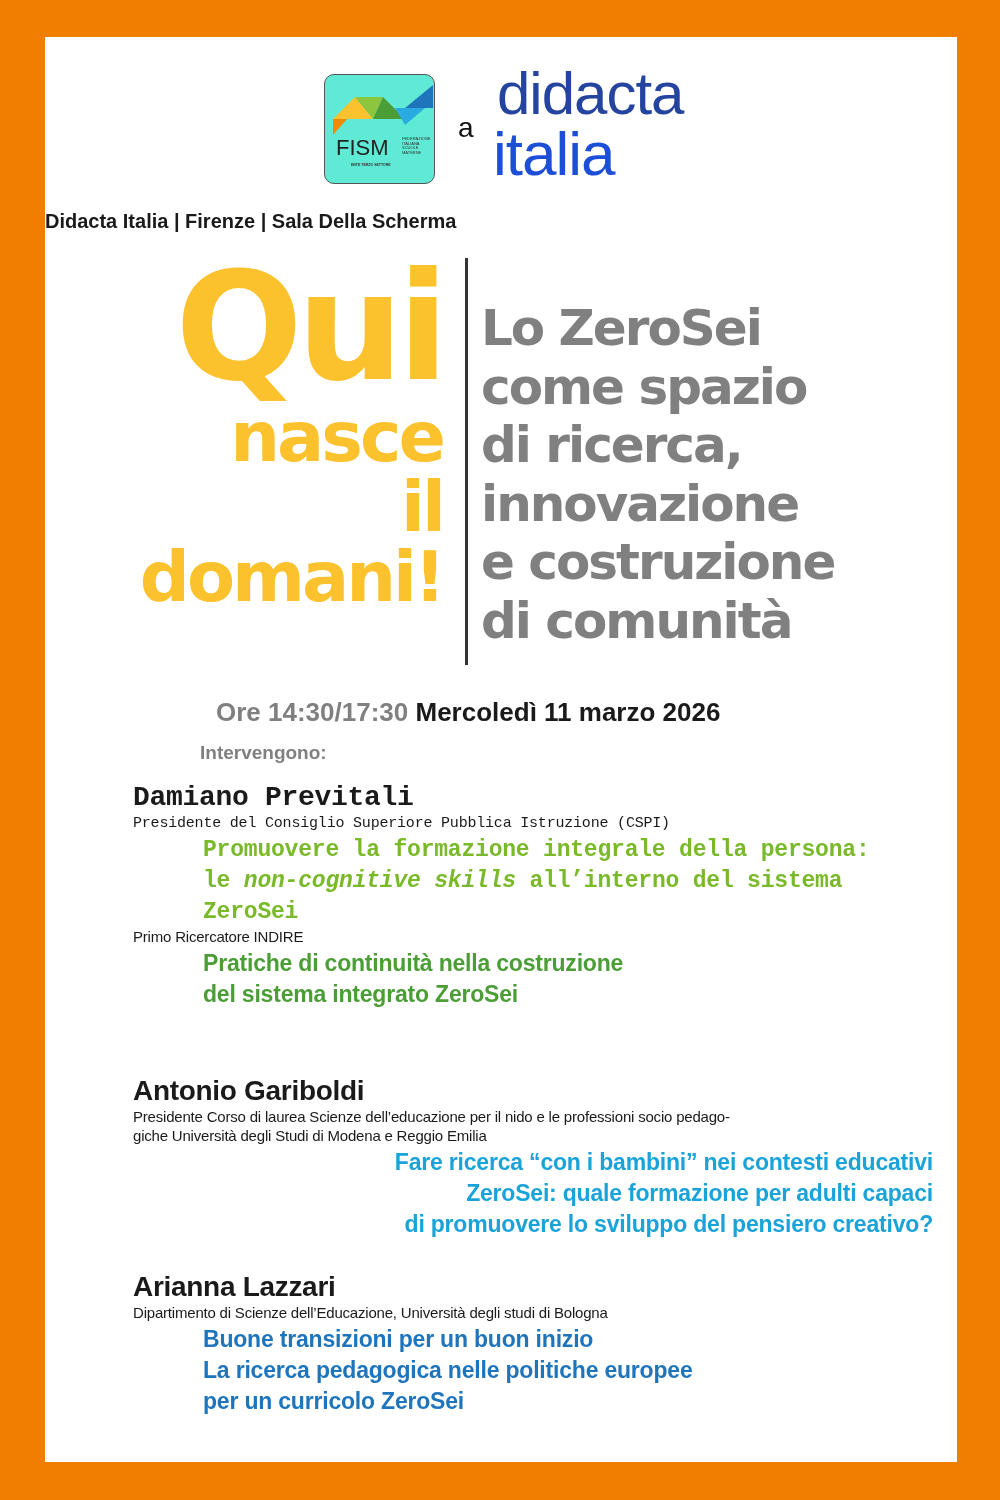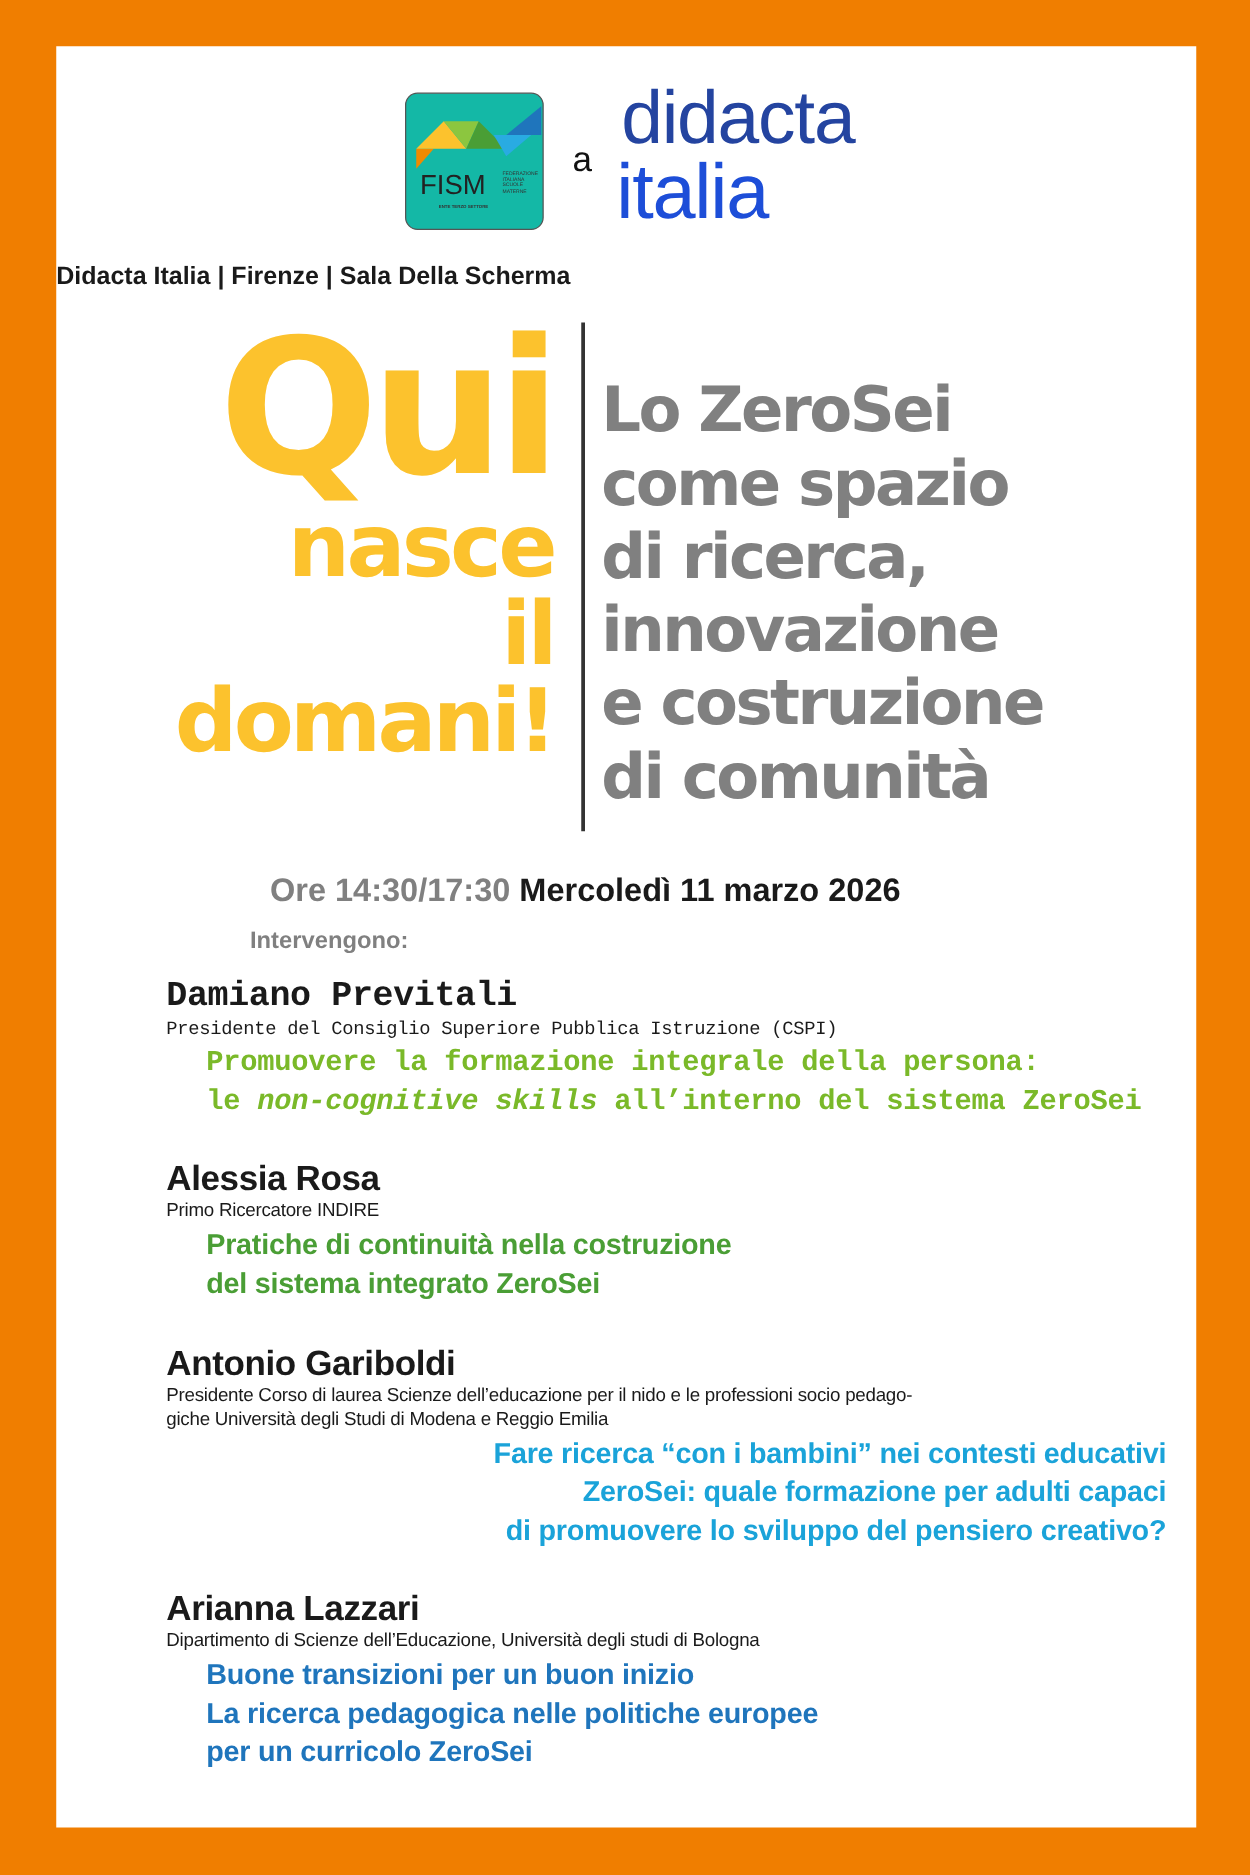--- a/index.html
+++ b/index.html
@@ -16,21 +16,21 @@
       width: 912px; height: 1425px;
       background: #ffffff;
     }
     
     .fism-logo {
       position: absolute;
       left: 279px; top: 37px;
       width: 111px; height: 110px;
       border: 1.5px solid #555;
       border-radius: 10px;
-      background: #14b8a6;
+      background: #5eead4;
       overflow: hidden;
     }
     .fism-logo svg { position: absolute; left: 0; top: 0; }
     .fism-word {
       position: absolute;
       left: 11px; top: 60px;
       font-size: 22px;
       color: #222;
       letter-spacing: 0px;
       font-family: "Liberation Sans", sans-serif;
@@ -153,21 +153,21 @@
       line-height: 32px;
       letter-spacing: -0.3px;
     }
     .speaker-role {
       font-size: 15px;
       color: #1a1a1a;
       line-height: 19px;
       letter-spacing: -0.2px;
     }
     .talk {
-      margin-left: 32px;
+      margin-left: 70px;
       font-size: 23px;
       font-weight: bold;
       line-height: 31px;
       margin-top: 2px;
       letter-spacing: -0.2px;
     }
     .talk span { display: block; }
     .talk em { font-style: italic; text-align: right; }
     .s1 .talk { color: #7ab929; }
     .s2 .talk { color: #4a9e35; }
@@ -240,21 +240,20 @@
     <div class="speaker s1">
       <div class="speaker-name">Damiano Previtali</div>
       <div class="speaker-role">Presidente del Consiglio Superiore Pubblica Istruzione (CSPI)</div>
       <div class="talk">
         <span>Promuovere la formazione integrale della persona:</span>
         <span><span style="display:inline">le </span><em>non-cognitive skills</em><span style="display:inline"> all’interno del sistema ZeroSei</span></span>
       </div>
     </div>
 
     <div class="speaker s2">
-      <div class="speaker-name">Alessia Rosa</div>
       <div class="speaker-role">Primo Ricercatore INDIRE</div>
       <div class="talk">
         <span>Pratiche di continuità nella costruzione</span>
         <span>del sistema integrato ZeroSei</span>
       </div>
     </div>
 
     <div class="speaker s3">
       <div class="speaker-name">Antonio Gariboldi</div>
       <div class="speaker-role">Presidente Corso di laurea Scienze dell’educazione per il nido e le professioni socio pedago-</div>

